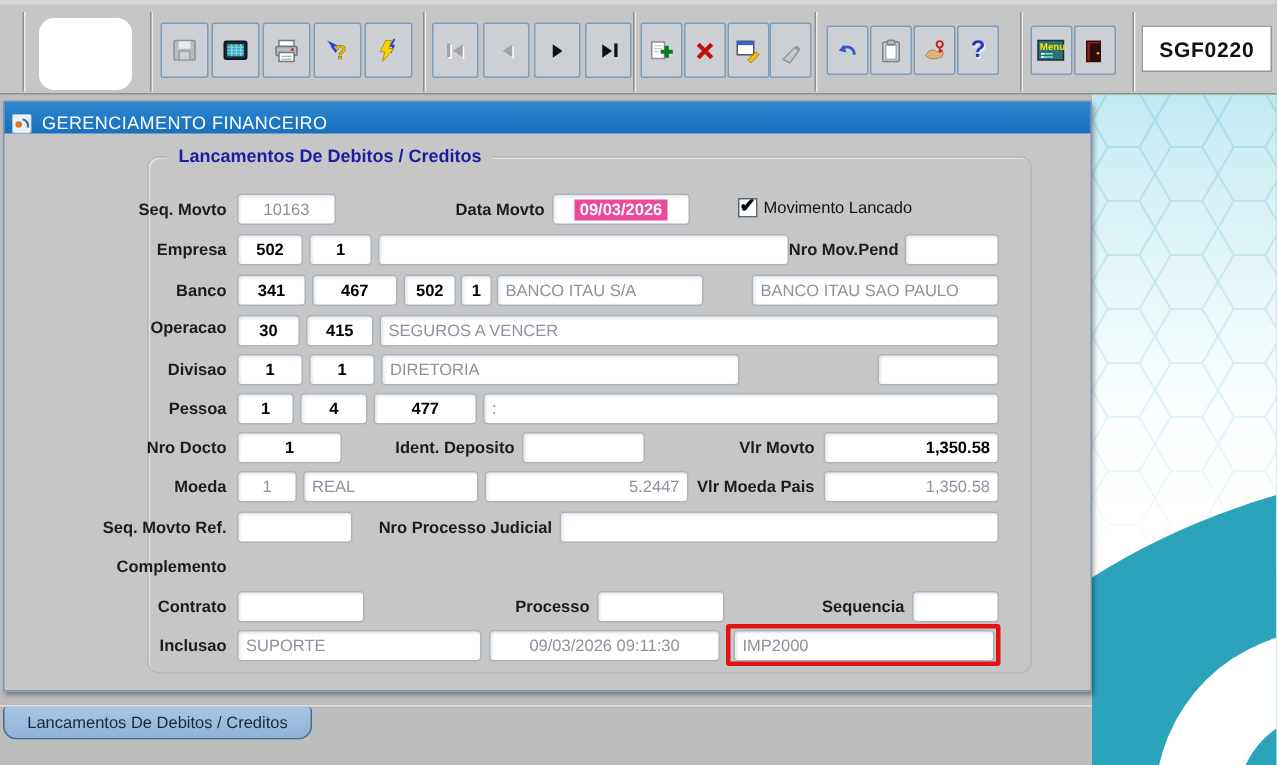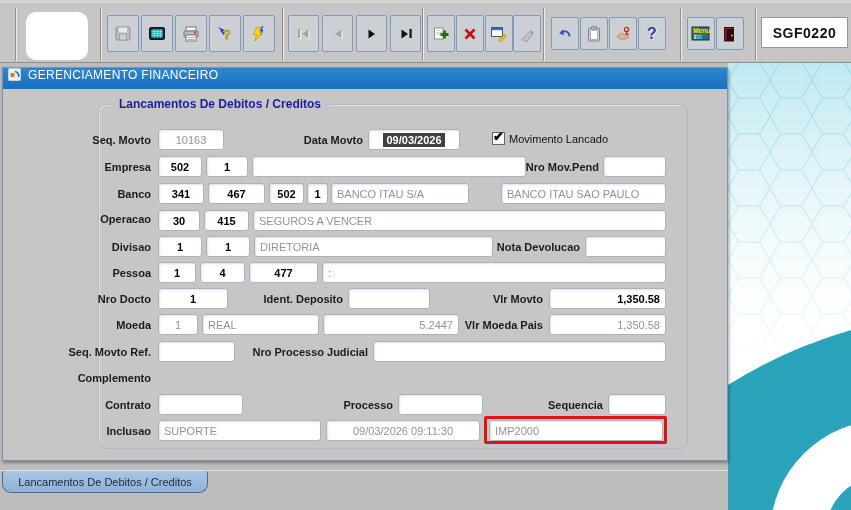--- a/index.html
+++ b/index.html
@@ -19,35 +19,35 @@
   
   .bg-right{left:728px;top:62px;width:123px;height:448px;overflow:hidden;
     background:linear-gradient(180deg,#bfe9f1 0%,#d9f2f6 32%,#ffffff 62%);}
   .bg-right svg{position:absolute;left:0;top:0;}
   .hex-fade{position:absolute;left:0;top:0;width:123px;height:320px;
     background:linear-gradient(180deg,rgba(255,255,255,0) 0%,rgba(255,255,255,.55) 55%,#fff 100%);}
   
   .window{left:2px;top:67px;width:726px;height:394px;background:#c6c6c6;
     border:1px solid #7e95ab;box-shadow:1px 2px 3px rgba(0,0,0,.35);}
   .titlebar{position:absolute;left:0;top:0;width:100%;height:21px;
-    background:linear-gradient(180deg,#2c87d0,#186fbe);display:flex;align-items:flex-start;
+    background:linear-gradient(180deg,#2c87d0,#186fbe);display:flex;align-items:flex-end;
     color:#fff;font-size:12px;letter-spacing:.3px;padding-left:5px;box-sizing:border-box;}
   .titlebar .ttl{margin-left:7px;}
   .groupbox{border:1px solid #b2b8be;border-radius:8px;box-shadow:inset 1px 1px 0 rgba(255,255,255,.45);}
   .grouptitle{color:#1b1f9e;font-weight:bold;font-size:12px;background:#c6c6c6;padding:0 8px;}
   .lbl{height:21px;display:flex;align-items:center;justify-content:flex-end;
     font-size:11px;color:#1c1c1c;white-space:nowrap;font-weight:bold;}
   .fld{height:21px;background:#fff;border:1px solid #a9b4bf;border-radius:3px;
     display:flex;align-items:center;padding:0 5px;font-size:11px;color:#000;
     box-shadow:inset 1px 1px 2px rgba(110,120,135,.22);white-space:nowrap;overflow:hidden;}
   .fld.c{justify-content:center;padding:0;}
   .fld.r{justify-content:flex-end;}
   .fld.b{font-weight:bold;text-align:center;}
   .fld.gray{color:#8d939c;}
-  .sel{background:#404040;color:#fff;font-weight:bold;padding:1px 3px;}
+  .sel{background:#ec4899;color:#fff;font-weight:bold;padding:1px 3px;}
   .chk{width:13px;height:13px;background:#fff;border:1px solid #56667a;
     display:flex;align-items:center;justify-content:center;}
   .chk span{font-size:13px;font-weight:bold;color:#000;margin-top:-4px;}
   .cb-lbl{height:14px;display:flex;align-items:center;font-size:11px;color:#111;}
   .redbox{border:3px solid #e01212;border-radius:2px;pointer-events:none;}
   
   .strip-line{left:0;top:470px;width:728px;height:1px;background:#dfdfdf;}
   .tab{left:2px;top:471px;width:206px;height:22px;background:linear-gradient(180deg,#a9c6e4,#8fb2d8);
     border:1px solid #49698e;border-top:none;border-radius:3px 3px 9px 9px;
     display:flex;align-items:center;justify-content:center;font-size:11px;color:#17293c;}
@@ -264,21 +264,20 @@
 
   <div class="abs lbl" style="left:30px;top:140px;width:118px">Operacao</div>
   <div class="abs fld c b" style="left:155px;top:142px;width:42px">30</div>
   <div class="abs fld c b" style="left:201px;top:142px;width:45px">415</div>
   <div class="abs fld gray" style="left:250px;top:142px;width:413px">SEGUROS A VENCER</div>
 
   <div class="abs lbl" style="left:30px;top:168px;width:118px">Divisao</div>
   <div class="abs fld c b" style="left:155px;top:168px;width:44px">1</div>
   <div class="abs fld c b" style="left:203px;top:168px;width:44px">1</div>
   <div class="abs fld gray" style="left:251px;top:168px;width:239px">DIRETORIA</div>
-  <div class="abs lbl" style="left:487px;top:168px;width:90px">Nota Devolucao</div>
   <div class="abs fld" style="left:582px;top:168px;width:81px"></div>
 
   <div class="abs lbl" style="left:30px;top:194px;width:118px">Pessoa</div>
   <div class="abs fld c b" style="left:155px;top:194px;width:38px">1</div>
   <div class="abs fld c b" style="left:197px;top:194px;width:45px">4</div>
   <div class="abs fld c b" style="left:246px;top:194px;width:69px">477</div>
   <div class="abs fld gray" style="left:319px;top:194px;width:344px">:</div>
 
   <div class="abs lbl" style="left:30px;top:220px;width:118px">Nro Docto</div>
   <div class="abs fld c b" style="left:155px;top:220px;width:70px">1</div>

